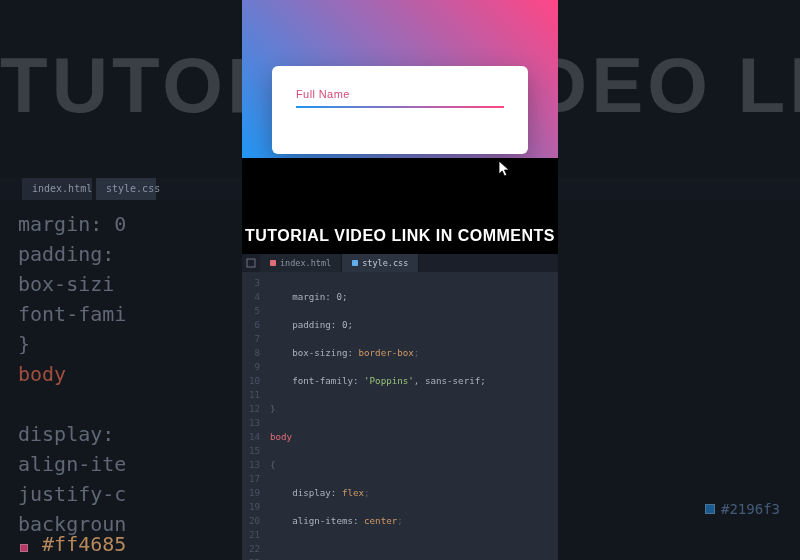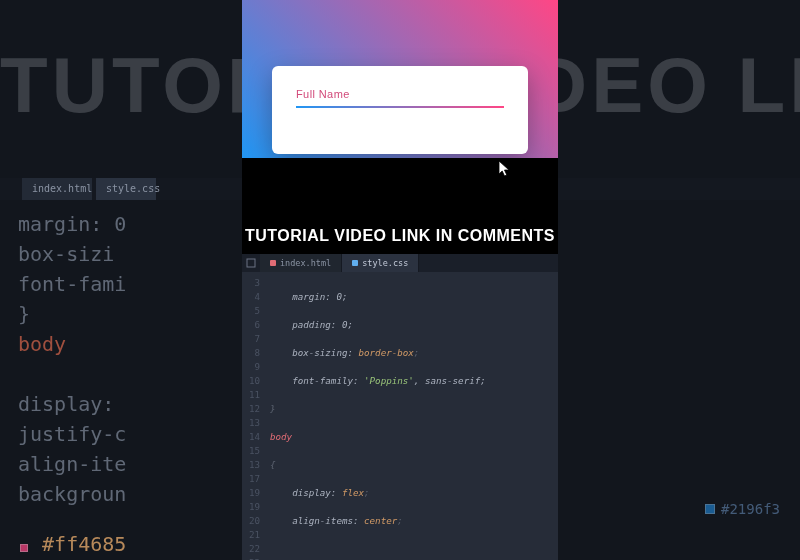--- a/index.html
+++ b/index.html
@@ -109,21 +109,20 @@
     display: flex; font-size: 9.2px; line-height: 14px;
   }
   .gutter {
     width: 22px; background: #262c38; color: #4a5262;
     text-align: right; padding: 4px 4px 0 0;
   }
   .gutter div { height: 14px; }
   .code {
     flex: 1; padding: 4px 0 0 6px; color: #abb2bf; white-space: pre;
     position: relative;
-    font-style: italic;
   }
   .code div.row { height: 14px; }
   .p  { color: #abb2bf; }    
   .v  { color: #d19a66; }    
   .s  { color: #98c379; }    
   .sel{ color: #e06c75; }    
   .cm { color: #5c6370; }    
   .sw { display:inline-block; width:8px; height:8px; vertical-align:-1px; margin-right:2px; border:1px solid rgba(255,255,255,0.4);}
   .sw.blue { background:#2196f3;}
   .sw.pink { background:#ff4685;}
@@ -150,28 +149,29 @@
 
   <div class="bg-editor"></div>
   <div class="bg-watermark">TUTORIAL VIDEO LINK IN COMMENTS</div>
 
   <div class="bg-tabbar"></div>
   <div class="bg-tab t1">index.html</div>
   <div class="bg-tab t2">style.css</div>
 
   <div class="bg-code-left">
     <div>margin: 0</div>
+    <div>padding:</div>
     <div>box-sizi</div>
     <div>font-fami</div>
     <div>}</div>
     <div class="sel">body</div>
     <div>&nbsp;</div>
     <div>display:</div>
+    <div>align-ite</div>
     <div>justify-c</div>
-    <div>align-ite</div>
     <div>backgroun</div>
   </div>
 
   <div class="bg-swatch-note">
     <span class="sw blue"></span>
     <span>#2196f3</span>
   </div>
   <div class="bg-hex-pink">
     <span class="sw pink"></span>
     <span>#ff4685</span>

